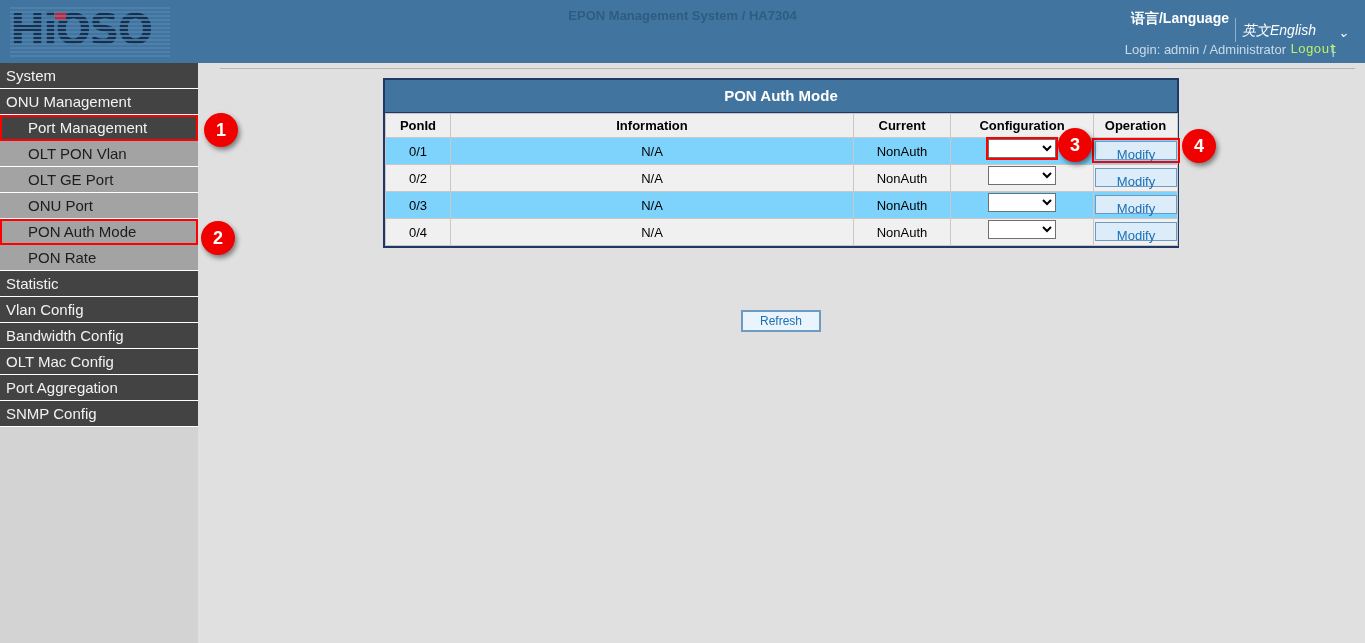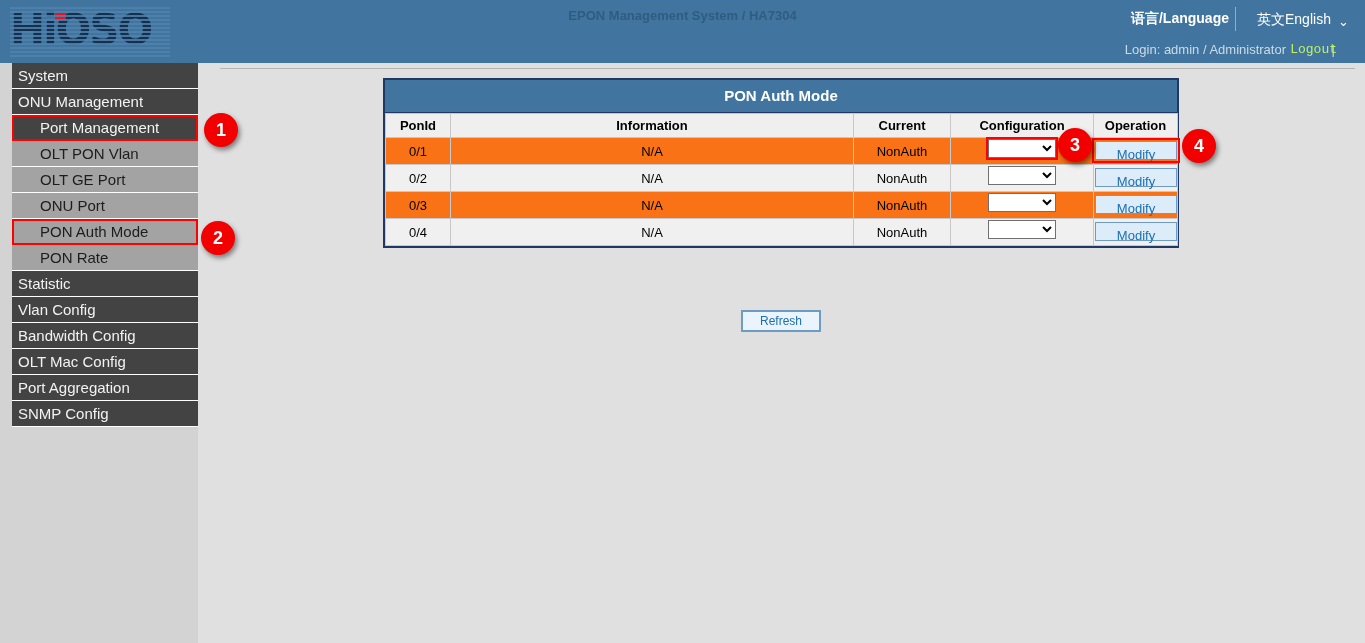--- a/index.html
+++ b/index.html
@@ -67,30 +67,31 @@
   }
   #lang-label {
     position: absolute;
     right: 136px; top: 10px;
     font-size: 14px;
     font-weight: bold;
     color: #ffffff;
   }
   #lang-select {
     position: absolute;
-    right: 8px; top: 7px;
+    right: 8px; top: 18px;
     width: 122px;
     height: 24px;
     border-left: 1px solid #8fb0cb;
     color: #ffffff;
     font-size: 14px;
     line-height: 24px;
-    padding-left: 21px;
+    padding-left: 6px;
     box-sizing: border-box;
     cursor: pointer;
+    font-style: italic;
   }
   #lang-select .chev {
     position: absolute;
     right: 8px; top: 3px;
     font-size: 13px;
     color: #ffffff;
   }
   #login-line {
     position: absolute;
     right: 79px; top: 42px;
@@ -122,21 +123,20 @@
     background: #d3d3d3;
   }
   .menu-item {
     position: relative;
     height: 26px;
     line-height: 26px;
     box-sizing: border-box;
     cursor: pointer;
     font-size: 15px;
     border-bottom: 1px solid #ffffff;
-    margin-left: 12px;
   }
   .menu-item.top {
     background: #434343;
     color: #f2f2f2;
     padding-left: 6px;
   }
   .menu-item.sub {
     background: #a3a3a3;
     color: #1d1d1d;
     padding-left: 28px;
@@ -197,21 +197,21 @@
     text-align: center;
     font-size: 13px;
   }
   table.grid td {
     height: 23px;
     border: 1px solid #c8c8c8;
     text-align: center;
     color: #000000;
     font-size: 13px;
   }
-  table.grid tr.row-odd td { background: #f97316; }
+  table.grid tr.row-odd td { background: #7dd3fc; }
   table.grid tr.row-even td { background: #f0f0f0; }
 
   .col-ponid   { width: 65px; }
   .col-info    { width: 403px; }
   .col-current { width: 97px; }
   .col-config  { width: 143px; }
   .col-oper    { width: 84px; }
 
   select.cfg {
     width: 68px;

